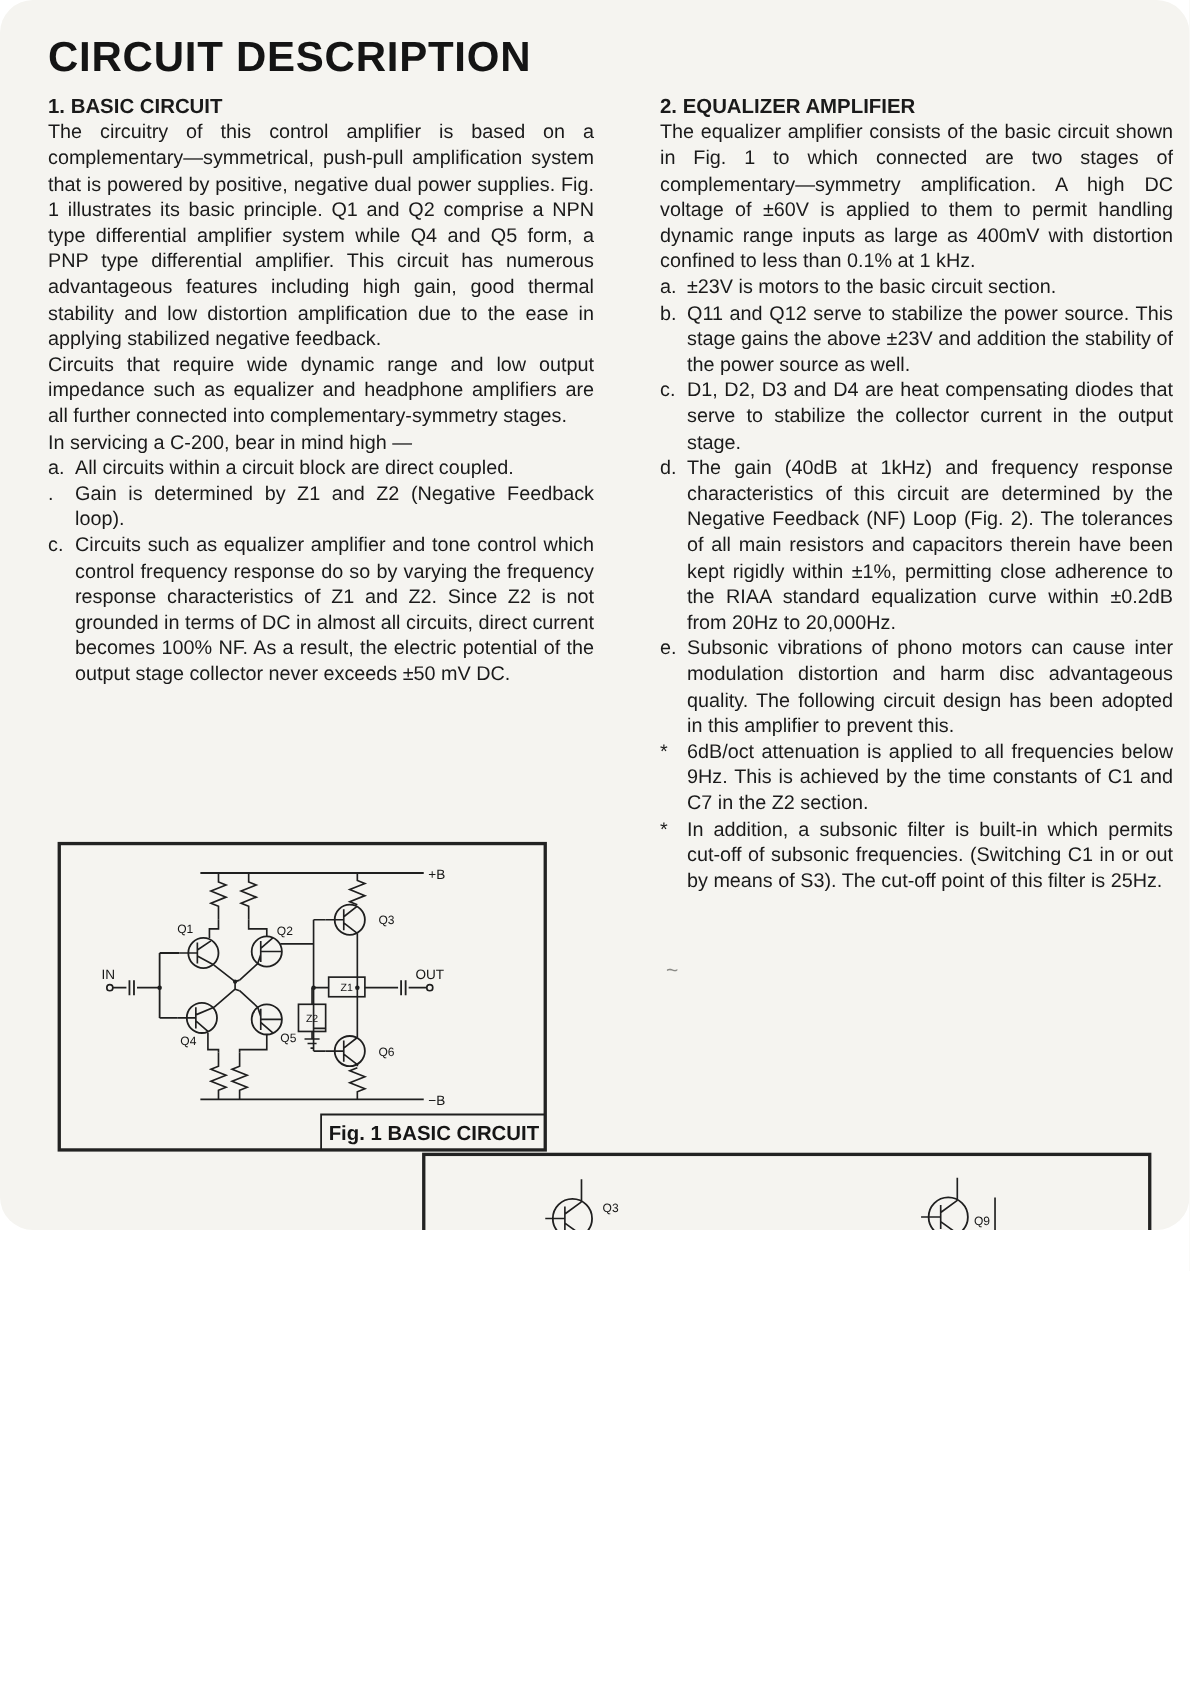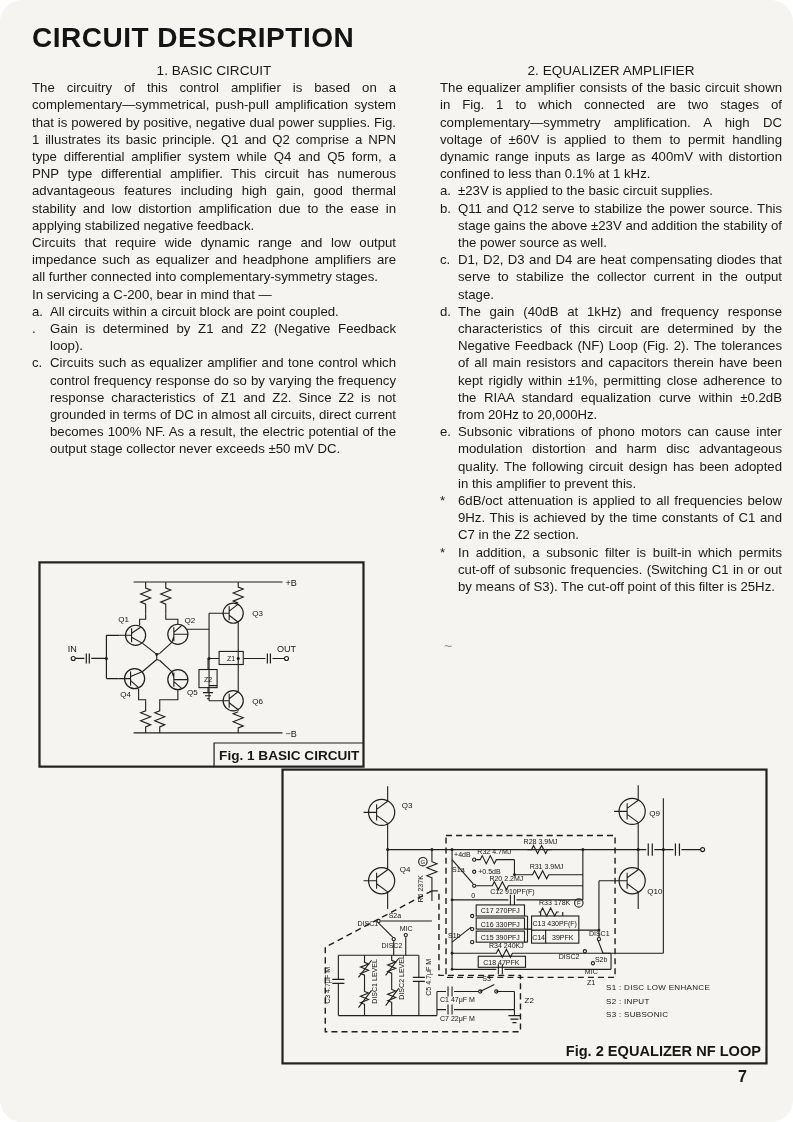--- a/index.html
+++ b/index.html
@@ -1,23 +1,23 @@
 <!DOCTYPE html>
 <html><head>
 <meta charset="utf-8">
 <style>
   html,body{margin:0;padding:0;}
-  .page{position:relative;width:793px;height:1122px;background:#f5f4f0;
+  .page{position:relative;width:793px;height:820px;background:#f5f4f0;
         font-family:"Liberation Sans",sans-serif;color:#1a1a1a;overflow:hidden;border-radius:22px;}
   .title{position:absolute;left:32px;top:22px;margin:0;font-size:28px;font-weight:bold;
          letter-spacing:.5px;color:#141414;}
   .col{position:absolute;top:62px;font-size:13.2px;line-height:17.2px;text-align:justify;}
   .col.left{left:32px;width:364px;}
   .col.right{left:440px;width:342px;}
-  .col h2{font-size:13.6px;line-height:17.2px;margin:0;font-weight:normal;text-align:center;}
+  .col h2{font-size:13.6px;line-height:17.2px;margin:0;font-weight:bold;text-align:left;}
   .col p{margin:0;}
   .li{display:flex;margin:0;}
   .li .m{flex:none;width:18px;}
   .li .t{flex:1;text-align:justify;}
   figure{margin:0;position:absolute;}
   .fig1{left:38px;top:560px;width:327px;height:209px;}
   .fig2{left:281px;top:768px;width:487px;height:297px;}
   svg{display:block;}
   svg text{fill:#161616;font-family:"Liberation Sans",sans-serif;}
   .t7{font-size:7px;}
@@ -40,41 +40,41 @@
 <body>
 
 <div class="page">
 
   <h1 class="title">CIRCUIT DESCRIPTION</h1>
 
   <section class="col left">
     <h2>1. BASIC CIRCUIT</h2>
     <p>The circuitry of this control amplifier is based on a complementary—symmetrical, push-pull amplification system that is powered by positive, negative dual power supplies. Fig. 1 illustrates its basic principle. Q1 and Q2 comprise a NPN type differential amplifier system while Q4 and Q5 form, a PNP type differential amplifier. This circuit has numerous advantageous features including high gain, good thermal stability and low distortion amplification due to the ease in applying stabilized negative feedback.</p>
     <p>Circuits that require wide dynamic range and low output impedance such as equalizer and headphone amplifiers are all further connected into complementary-symmetry stages.</p>
-    <p>In servicing a C-200, bear in mind that —</p>
+    <p>In servicing a C-200, bear in mind high —</p>
     <div class="li">
       <span class="m">a.</span>
-      <span class="t">All circuits within a circuit block are point coupled.</span>
+      <span class="t">All circuits within a circuit block are direct coupled.</span>
     </div>
     <div class="li">
       <span class="m">.</span>
       <span class="t">Gain is determined by Z1 and Z2 (Negative Feedback loop).</span>
     </div>
     <div class="li">
       <span class="m">c.</span>
       <span class="t">Circuits such as equalizer amplifier and tone control which control frequency response do so by varying the frequency response characteristics of Z1 and Z2. Since Z2 is not grounded in terms of DC in almost all circuits, direct current becomes 100% NF. As a result, the electric potential of the output stage collector never exceeds ±50 mV DC.</span>
     </div>
   </section>
 
   <section class="col right">
     <h2>2. EQUALIZER AMPLIFIER</h2>
     <p>The equalizer amplifier consists of the basic circuit shown in Fig. 1 to which connected are two stages of complementary—symmetry amplification. A high DC voltage of ±60V is applied to them to permit handling dynamic range inputs as large as 400mV with distortion confined to less than 0.1% at 1 kHz.</p>
     <div class="li">
       <span class="m">a.</span>
-      <span class="t">±23V is applied to the basic circuit supplies.</span>
+      <span class="t">±23V is motors to the basic circuit section.</span>
     </div>
     <div class="li">
       <span class="m">b.</span>
       <span class="t">Q11 and Q12 serve to stabilize the power source. This stage gains the above ±23V and addition the stability of the power source as well.</span>
     </div>
     <div class="li">
       <span class="m">c.</span>
       <span class="t">D1, D2, D3 and D4 are heat compensating diodes that serve to stabilize the collector current in the output stage.</span>
     </div>
     <div class="li">

